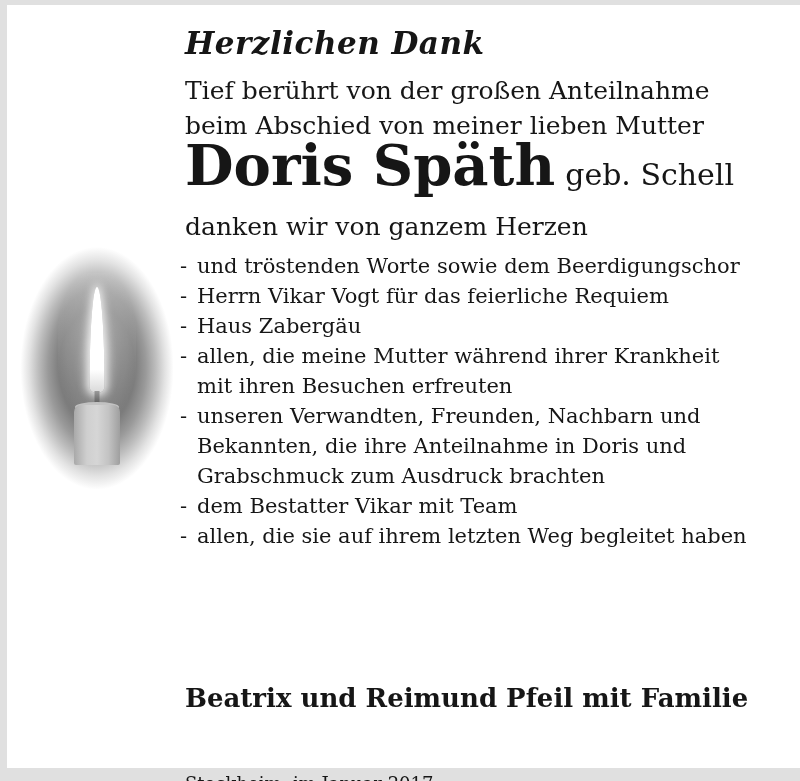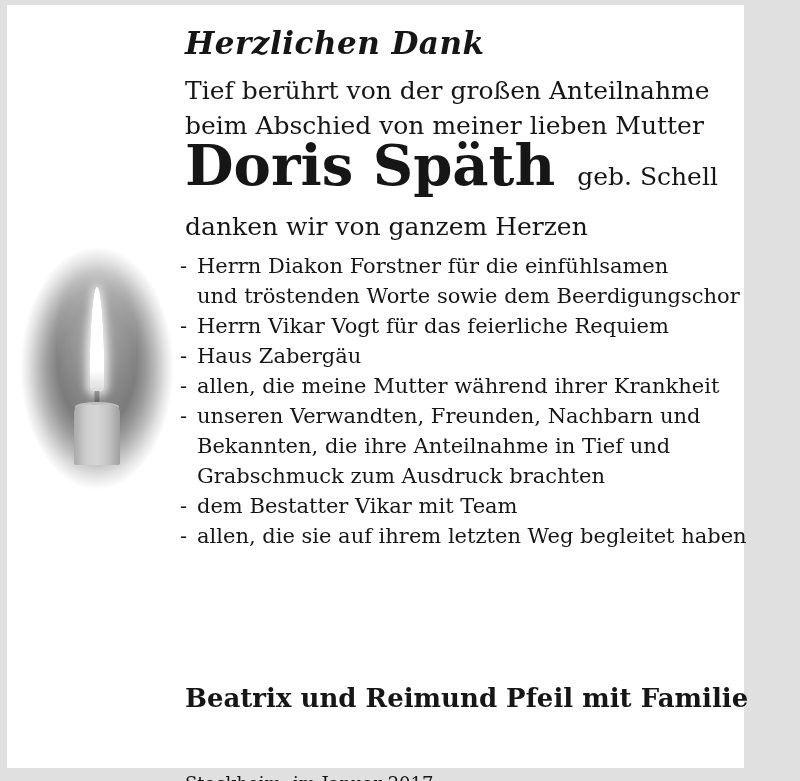--- a/index.html
+++ b/index.html
@@ -9,21 +9,21 @@
     height: 781px;
     overflow: hidden;
     font-family: "DejaVu Serif", serif;
   }
   body { background: #e0e0e0; }
 
   .paper {
     position: absolute;
     left: 7px;
     top: 5px;
-    width: 737px;
+    width: 794px;
     height: 763px;
     background: #ffffff;
     color: #161616;
     text-decoration: underline;
   }
 
   
   .notice-title {
     position: absolute;
     left: 178px;
@@ -50,22 +50,22 @@
     align-items: baseline;
     white-space: nowrap;
   }
   .deceased-name {
     font-size: 56px;
     font-weight: bold;
     letter-spacing: 0px;
     line-height: 1.1;
   }
   .maiden-name {
-    font-size: 25px;
-    margin-left: 22px;
+    font-size: 30px;
+    margin-left: 10px;
   }
   .lead-line {
     position: absolute;
     left: 178px;
     top: 207px;
     font-size: 25px;
     white-space: nowrap;
   }
   .thanks-list {
     position: absolute;
@@ -194,39 +194,39 @@
     <div class="flame-glow"></div>
     <div class="flame"></div>
     <div class="wick"></div>
     <div class="candle-rim"></div>
     <div class="candle-body"></div>
   </div>
 
   <ul class="thanks-list">
       <li class="thanks-item">
         <span class="dash">-</span>
-        <div class="line">Herrn Diakon Forstner für die einfühlsamen</div>
         <div class="line">und tröstenden Worte sowie dem Beerdigungschor</div>
       </li>
       <li class="thanks-item">
         <span class="dash">-</span>
         <div class="line">Herrn Vikar Vogt für das feierliche Requiem</div>
       </li>
       <li class="thanks-item">
         <span class="dash">-</span>
         <div class="line">Haus Zabergäu</div>
       </li>
       <li class="thanks-item">
         <span class="dash">-</span>
         <div class="line">allen, die meine Mutter während ihrer Krankheit</div>
+        <div class="line">mit ihren Besuchen erfreuten</div>
       </li>
       <li class="thanks-item">
         <span class="dash">-</span>
         <div class="line">unseren Verwandten, Freunden, Nachbarn und</div>
-        <div class="line">Bekannten, die ihre Anteilnahme in Tief und</div>
+        <div class="line">Bekannten, die ihre Anteilnahme in Doris und</div>
         <div class="line">Grabschmuck zum Ausdruck brachten</div>
       </li>
       <li class="thanks-item">
         <span class="dash">-</span>
         <div class="line">dem Bestatter Vikar mit Team</div>
       </li>
       <li class="thanks-item">
         <span class="dash">-</span>
         <div class="line">allen, die sie auf ihrem letzten Weg begleitet haben</div>
       </li>

